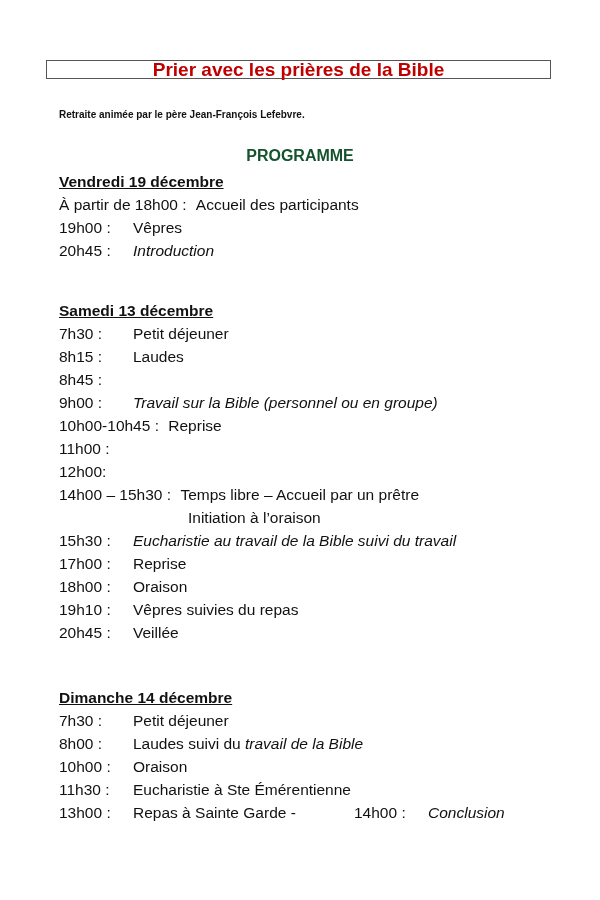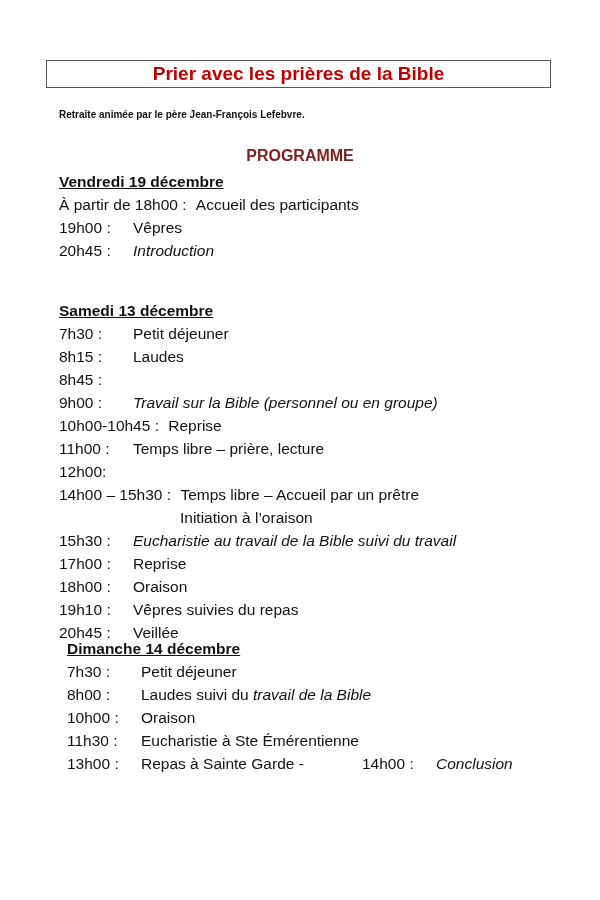--- a/index.html
+++ b/index.html
@@ -1,56 +1,56 @@
 <!DOCTYPE html>
 <html><head>
   <meta charset="utf-8">
   <style>
     html, body { margin: 0; padding: 0; background: #ffffff; }
     body {
       width: 600px; height: 900px; position: relative; overflow: hidden;
       font-family: "Liberation Sans", sans-serif; color: #111111;
     }
     .title-box {
-      position: absolute; left: 46px; top: 60px; width: 505px; height: 28px;
+      position: absolute; left: 46px; top: 60px; width: 505px; height: 19px;
       border: 1.5px solid #555555; box-sizing: border-box;
       display: flex; align-items: center; justify-content: center;
     }
     .title {
       color: #c00000; font-weight: bold; font-size: 19px; letter-spacing: 0;
     }
     .subtitle {
       position: absolute; left: 59px; top: 109px;
       font-weight: bold; font-size: 10px;
     }
     .programme {
       position: absolute; left: 0; width: 600px; top: 147px; text-align: center;
-      color: #7f1d1d; font-weight: bold; font-size: 16px;
+      color: #14532d; font-weight: bold; font-size: 16px;
     }
     .day {
       position: absolute; left: 59px; width: 520px;
     }
     .day-title {
       font-weight: bold; text-decoration: underline; font-size: 15.5px;
       height: 22px; line-height: 22px;
     }
     .row {
       position: relative; height: 23px; line-height: 23px; font-size: 15.5px;
       white-space: nowrap;
     }
     .row .t { display: inline-block; }
     .row .a { position: absolute; left: 74px; }
     .row .a.inline { position: static; }
-    .row .a.indent { left: 121px; }
+    .row .a.indent { left: 129px; }
     .it { font-style: italic; }
     .row .t2 { position: absolute; left: 295px; }
     .row .a2 { position: absolute; left: 369px; font-style: italic; }
     #day1 { top: 171px; }
     #day2 { top: 300px; }
-    #day3 { top: 638px; margin-left: 8px; }
+    #day3 { top: 687px; }
   </style>
 </head>
 <body>
 
 <div class="title-box">
   <span class="title">Prier avec les prières de la Bible</span>
 </div>
 
 <div class="subtitle">Retraite animée par le père Jean-François Lefebvre.</div>
 
@@ -88,21 +88,20 @@
   <div class="row">
     <span class="t">9h00 :</span>
     <span class="a it">Travail sur la Bible (personnel ou en groupe)</span>
   </div>
   <div class="row">
     <span class="t">10h00-10h45 :</span>
     <span class="a inline" style="margin-left: 5px;">Reprise</span>
   </div>
   <div class="row">
     <span class="t">11h00 :</span>
-    <span class="a">Temps libre – prière, lecture</span>
   </div>
   <div class="row">
     <span class="t">12h00:</span>
   </div>
   <div class="row">
     <span class="t">14h00 – 15h30 :</span>
     <span class="a inline" style="margin-left: 5px;">Temps libre – Accueil par un prêtre</span>
   </div>
   <div class="row">
     <span class="a indent">Initiation à l’oraison</span>

